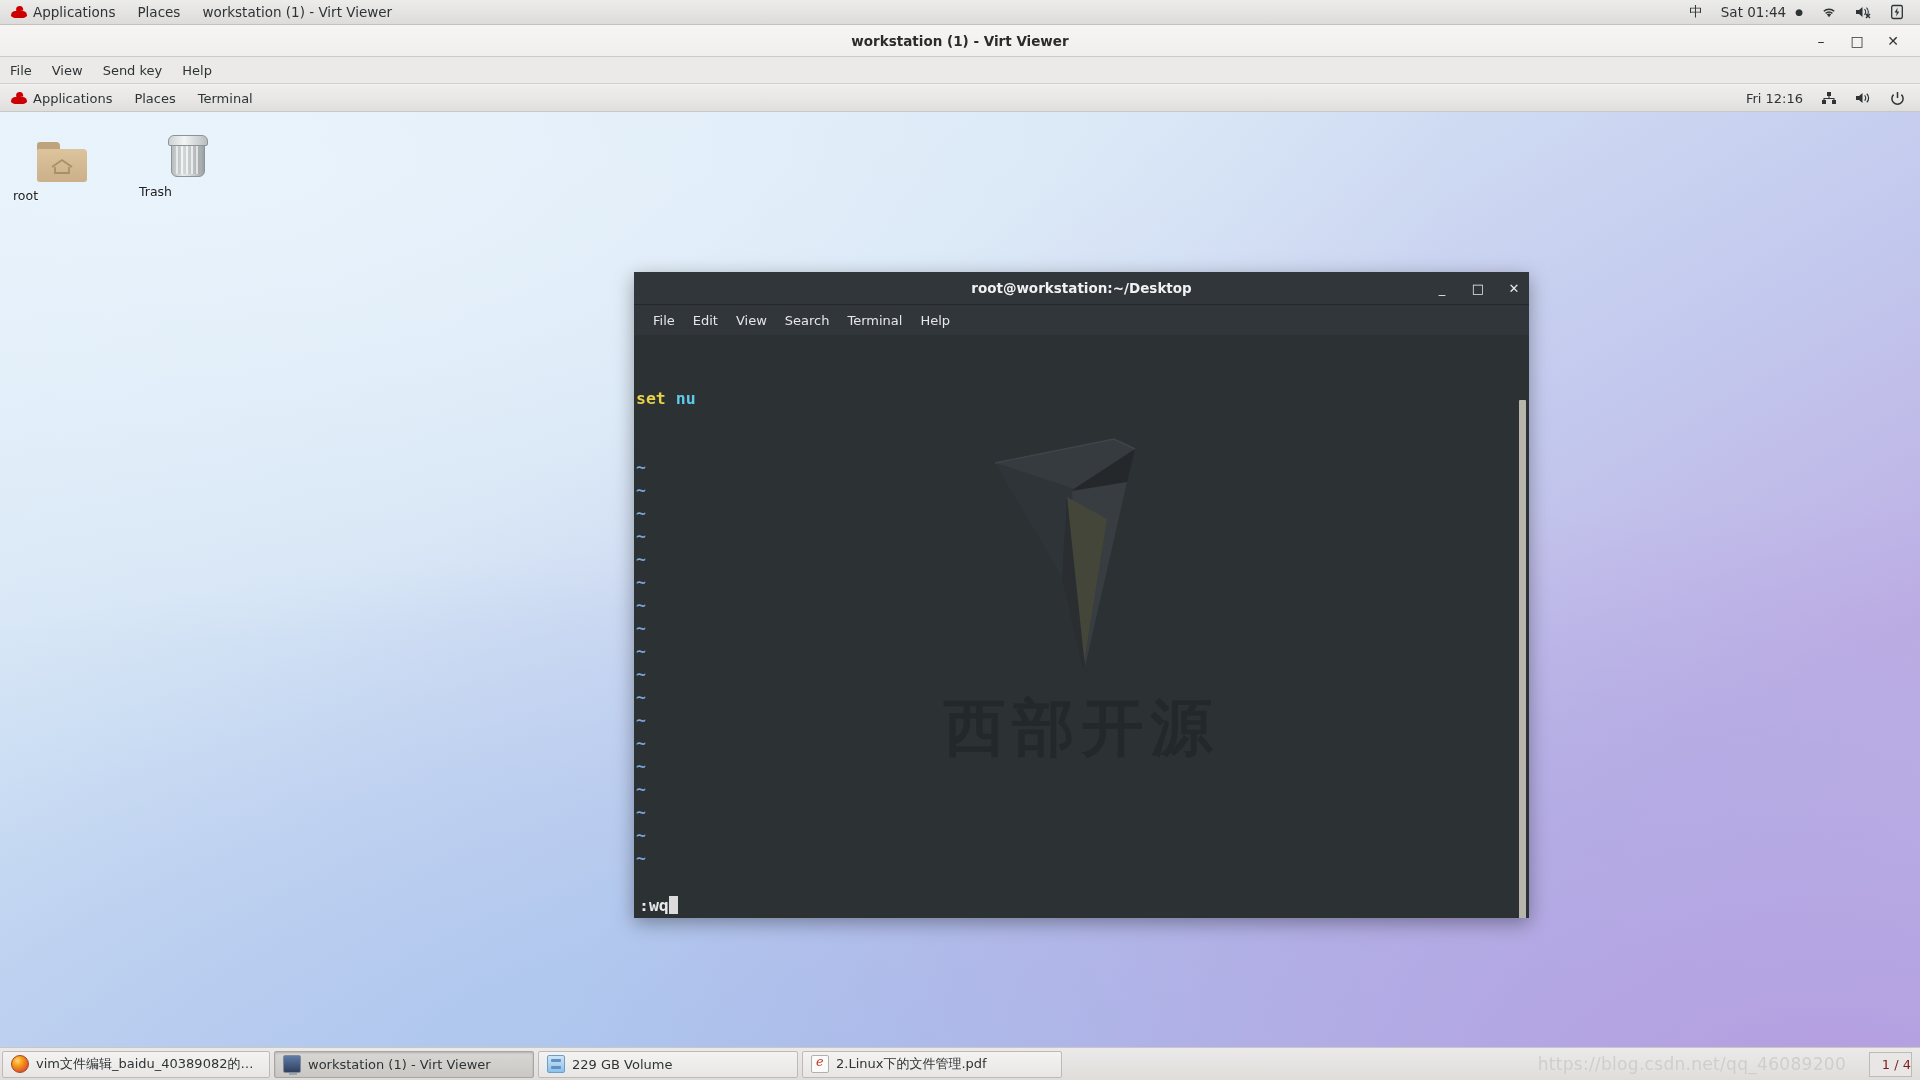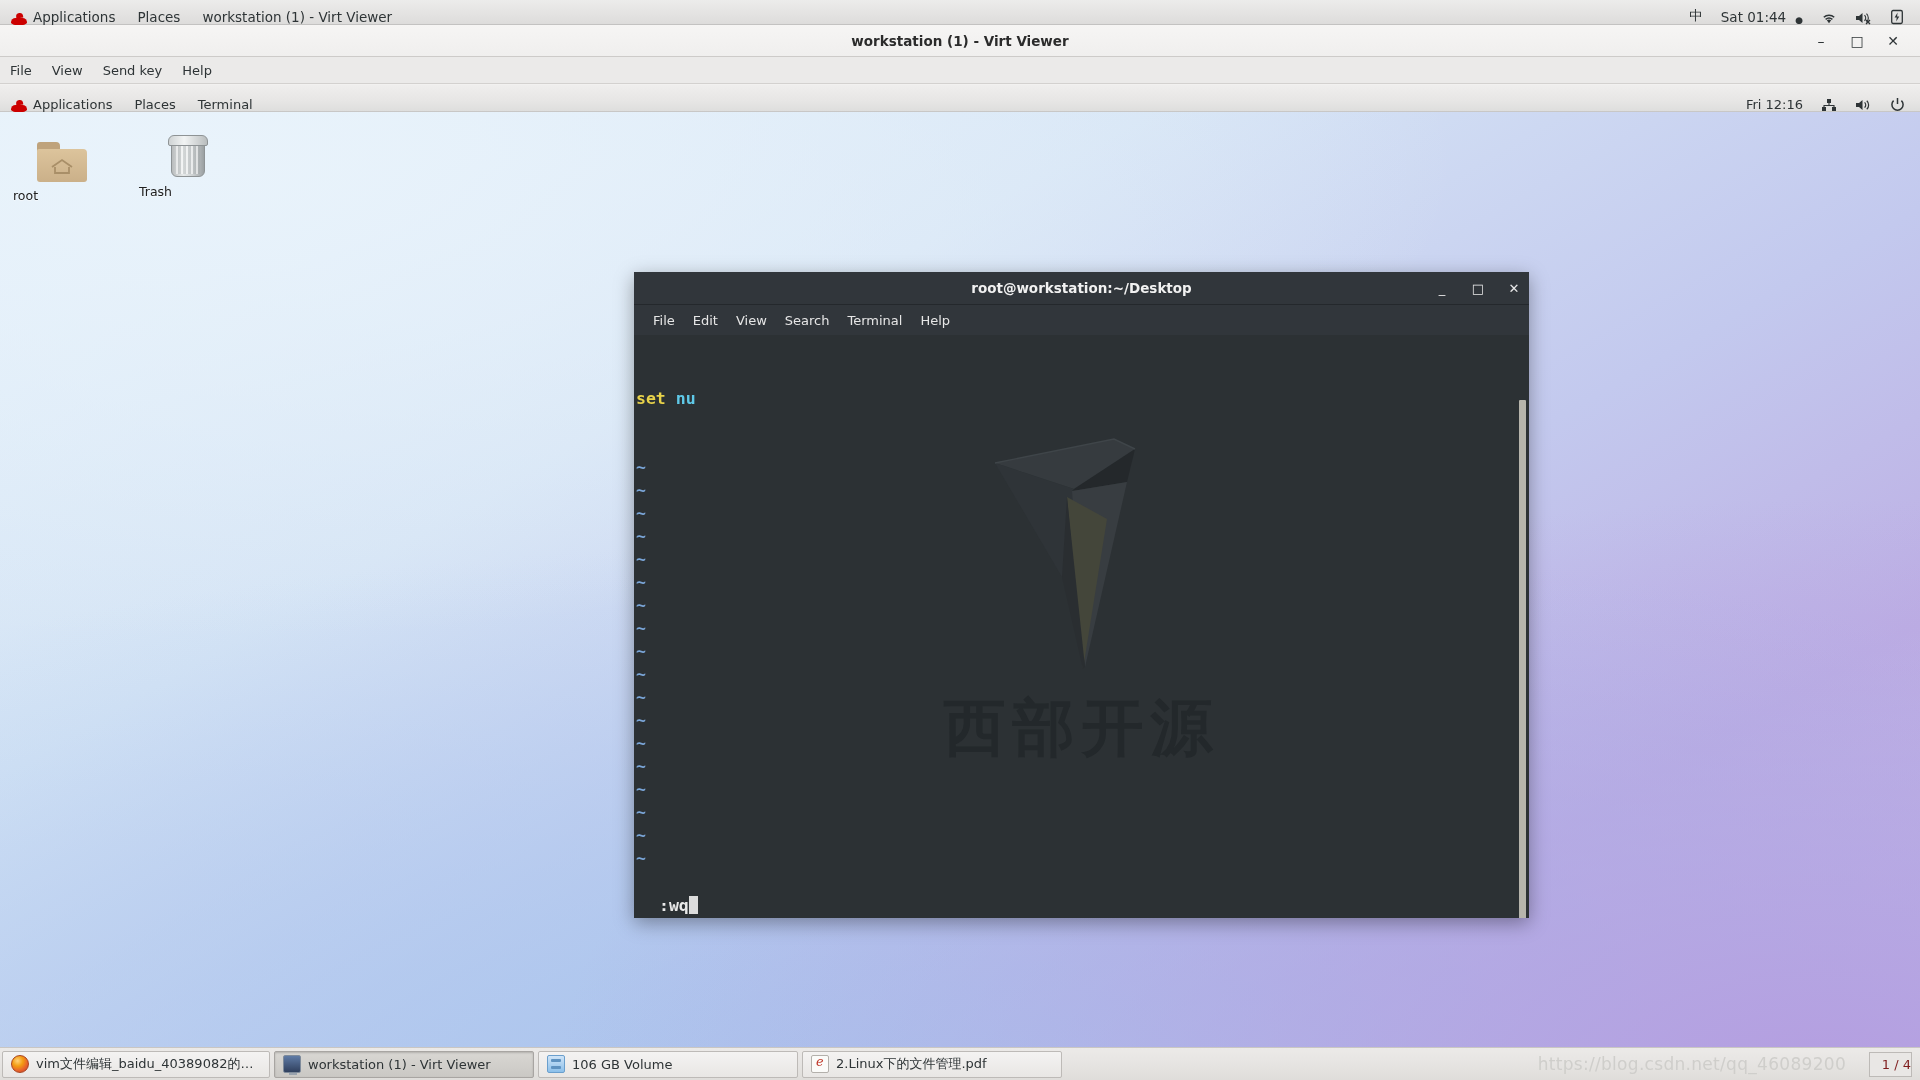--- a/index.html
+++ b/index.html
@@ -11,21 +11,21 @@
   }
 
   
   #host-panel {
     position:absolute; left:0; top:0; width:1920px; height:25px;
     background:linear-gradient(to bottom,#ececeb 0%,#e4e3e2 55%,#dddcdb 100%);
     border-bottom:1px solid #c3c2c1;
     display:flex; align-items:center;
     font-size:13.5px; color:#2e3436;
   }
-  .panel-item { padding:0 11px; height:25px; display:flex; align-items:flex-end; gap:6px; cursor:default; }
+  .panel-item { padding:0 11px; height:25px; display:flex; align-items:center; gap:6px; cursor:default; }
   .redhat-logo { width:16px; height:12px; position:relative; display:inline-block; }
   .redhat-logo .hat {
     position:absolute; left:0; bottom:1px; width:16px; height:6px;
     background:#cc0000; border-radius:8px 8px 3px 3px;
   }
   .redhat-logo .brim {
     position:absolute; left:1px; bottom:0; width:14px; height:3px;
     background:#cc0000; border-radius:0 0 7px 7px;
   }
   .redhat-logo .top {
@@ -172,21 +172,21 @@
     font-family:"DejaVu Sans Mono","Liberation Mono",monospace;
     font-size:16.5px; line-height:23px; white-space:pre;
   }
   .kw { color:#e8d24a; font-weight:bold; }
   .val { color:#5fc9e8; font-weight:bold; }
   .tilde { color:#7aa6d8; font-weight:bold; }
   #term-status {
     position:absolute; left:0; bottom:0; width:895px; height:26px;
     z-index:3; display:flex; align-items:center; padding-left:5px;
     font-family:"DejaVu Sans Mono","Liberation Mono",monospace;
-    font-size:16.5px; color:#e9e9e9; font-weight:bold;margin-left:20px;
+    font-size:16.5px; color:#e9e9e9; font-weight:bold;
   }
   #term-status .cursor {
     display:inline-block; width:9px; height:18px; background:#dcdcdc; margin-left:0px;
     vertical-align:-3px;
   }
   #term-scrollbar {
     position:absolute; right:2px; top:63px; width:9px; height:583px; z-index:4;
     background:#2c3134;
   }
   #term-scrollbar .thumb {
@@ -471,21 +471,21 @@
   <div class="task-btn">
     <span class="ti ti-fox"></span>
     <span class="label">vim文件编辑_baidu_40389082的博...</span>
   </div>
   <div class="task-btn active">
     <span class="ti ti-monitor"></span>
     <span class="label">workstation (1) - Virt Viewer</span>
   </div>
   <div class="task-btn">
     <span class="ti ti-drive"></span>
-    <span class="label">106 GB Volume</span>
+    <span class="label">229 GB Volume</span>
   </div>
   <div class="task-btn">
     <span class="ti ti-pdf"></span>
     <span class="label">2.Linux下的文件管理.pdf</span>
   </div>
   <div class="spacer"></div>
   <div class="workspace">1 / 4</div>
 </div>
 <div id="csdn-watermark">https://blog.csdn.net/qq_46089200</div>
 

